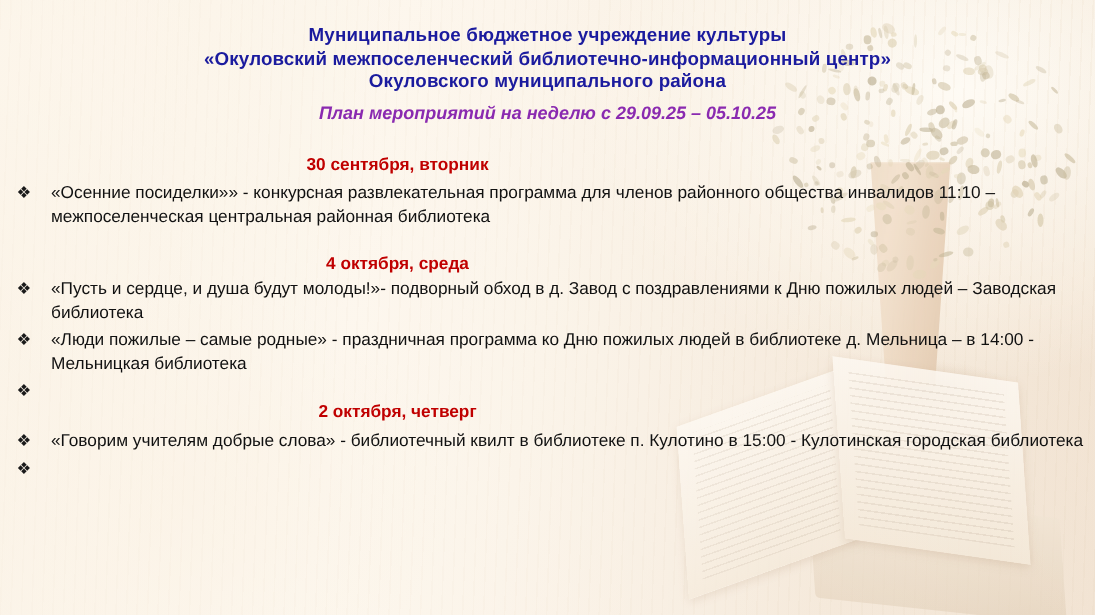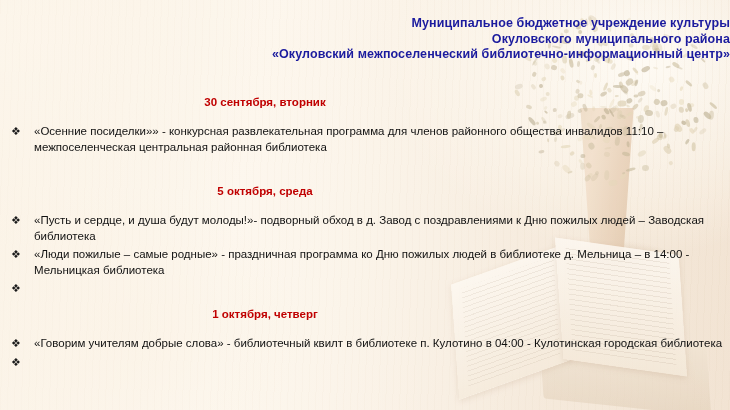--- a/index.html
+++ b/index.html
@@ -148,21 +148,21 @@
   }
 
   
   #content {
     position: relative;
     z-index: 5;
     padding: 0;
   }
 
   .header {
-    text-align: right;
+    text-align: center;
     padding-top: 16px;
   }
   .header-line {
     color: #1b1b9e;
     font-weight: bold;
     font-size: 12.5px;
     line-height: 15.5px;
     letter-spacing: 0.1px;
     white-space: nowrap;
   }
@@ -177,21 +177,21 @@
     line-height: 18px;
     padding-top: 3px;
     white-space: nowrap;
   }
 
   .day-heading {
     color: #c00000;
     font-weight: bold;
     font-size: 11.5px;
     text-align: center;
-    margin: 13px;
+    margin: 0;
     padding: 16px 200px 2px 0;
   }
   .day-heading.d1 { padding-top: 20px; }
 
   .event {
     position: relative;
     color: #111111;
     font-size: 11.5px;
     line-height: 16.5px;
     padding: 0 6px 0 34px;
@@ -453,36 +453,37 @@
       <div class="book-lines"></div>
     </div>
   </div>
 
   <div class="bg-layer bg-veil"></div>
 
   <div id="content">
 
     <div class="header">
       <div class="header-line">Муниципальное бюджетное учреждение культуры</div>
+      <div class="header-line wide">«Окуловский межпоселенческий  библиотечно-информационный  центр»</div>
       <div class="header-line">Окуловского муниципального района</div>
-      <div class="header-line wide">«Окуловский межпоселенческий  библиотечно-информационный  центр»</div>
+      <div class="header-sub">План мероприятий на неделю с  29.09.25 – 05.10.25</div>
     </div>
 
     <div id="sections">
         <div class="sec sec-0">
           <div class="day-heading d1">30 сентября, вторник</div>
           <div class="event"><span class="bullet">❖</span><span class="event-text">«Осенние посиделки»» - конкурсная  развлекательная программа  для членов районного общества инвалидов 11:10 – межпоселенческая  центральная  районная  библиотека</span></div>
         </div>
         <div class="sec sec-1">
-          <div class="day-heading">5  октября, среда</div>
+          <div class="day-heading">4  октября, среда</div>
           <div class="event"><span class="bullet">❖</span><span class="event-text">«Пусть и сердце, и душа будут молоды!»- подворный  обход  в  д. Завод  с поздравлениями  к Дню пожилых  людей – Заводская   библиотека</span></div>
           <div class="event"><span class="bullet">❖</span><span class="event-text">«Люди пожилые – самые родные» - праздничная программа ко Дню пожилых людей  в  библиотеке д. Мельница –    в 14:00 - Мельницкая  библиотека</span></div>
           <div class="event"><span class="bullet">❖</span></div>
         </div>
         <div class="sec sec-2">
-          <div class="day-heading">1  октября, четверг</div>
-          <div class="event"><span class="bullet">❖</span><span class="event-text">«Говорим  учителям  добрые  слова» - библиотечный квилт   в  библиотеке п. Кулотино  в  04:00  - Кулотинская  городская  библиотека</span></div>
+          <div class="day-heading">2  октября, четверг</div>
+          <div class="event"><span class="bullet">❖</span><span class="event-text">«Говорим  учителям  добрые  слова» - библиотечный квилт   в  библиотеке п. Кулотино  в  15:00  - Кулотинская  городская  библиотека</span></div>
           <div class="event"><span class="bullet">❖</span></div>
         </div>
       </div>
 
   </div>
 </div>
 
 </body></html>

